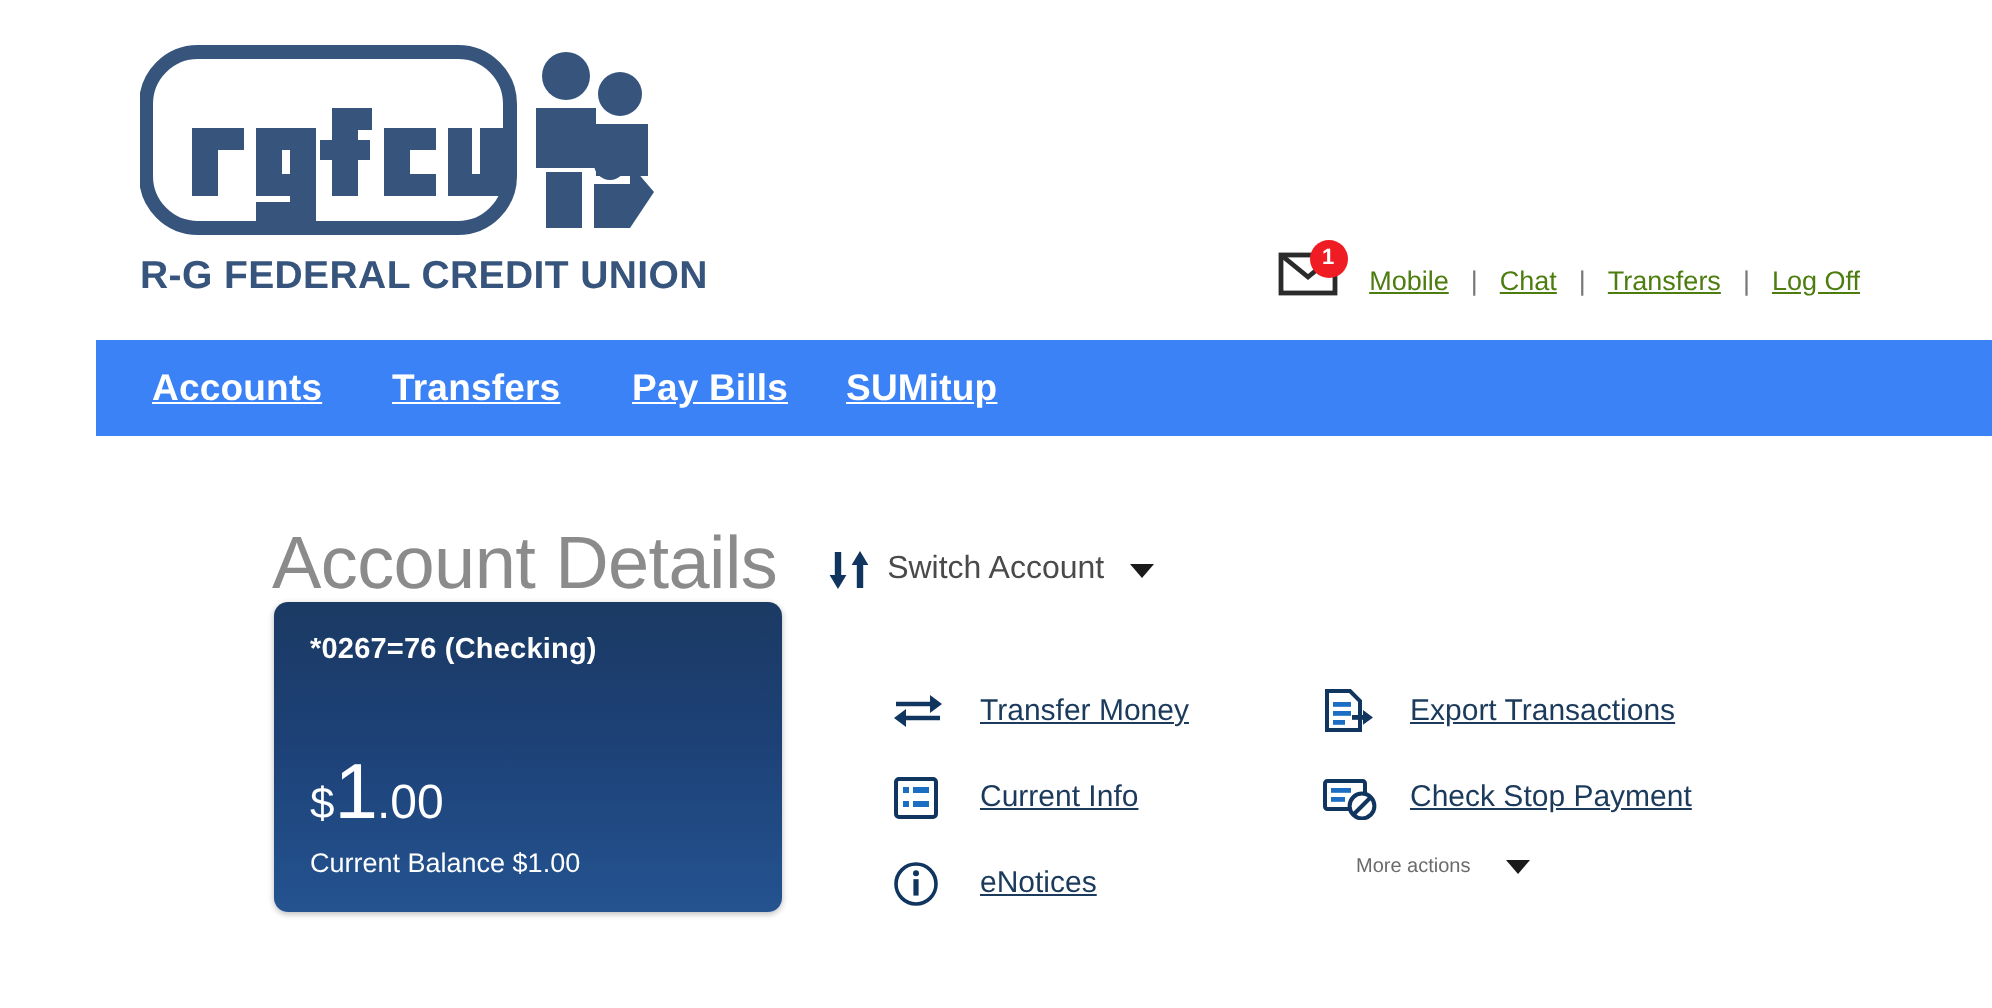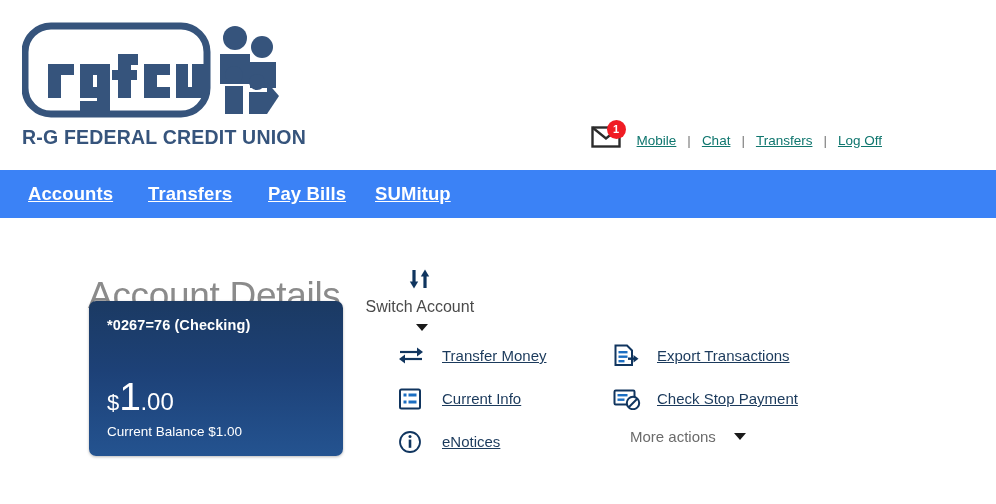--- a/index.html
+++ b/index.html
@@ -2,21 +2,21 @@
 <html><head>
 <meta charset="utf-8">
 <style>
   * { box-sizing: border-box; margin: 0; padding: 0; }
   html, body {
     width: 996px; height: 504px;
     background: #ffffff;
     font-family: "Liberation Sans", sans-serif;
     overflow: hidden;
   }
-  .page { position: relative; width: 896px; height: 504px; background:#fff; }
+  .page { position: relative; width: 896px; height: 504px; background:#fff;margin-left:48px; }
 
   
   .logo-wrap { position:absolute; left:22px; top:20px; width:262px; height:128px; }
   .logo-mark { width:262px; height:100px; }
   .logo-tag {
     font-family: "Liberation Sans", sans-serif;
     font-weight: 700; font-size: 19.5px; letter-spacing: 0.2px;
     color:#36547c; white-space:nowrap; margin-top:2px;
   }
 
@@ -29,21 +29,21 @@
   .mail-icon-box { position:relative; width:34px; height:32px; margin-right:12px; }
   .mail-badge {
     position:absolute; right:-1px; top:-4px;
     width:19px; height:19px; border-radius:50%;
     background:#f01c24; color:#fff;
     font-size:11px; font-weight:700;
     display:flex; align-items:center; justify-content:center;
     line-height:1;
   }
   .util-link {
-    color:#0f766e; text-decoration:underline;
+    color:#4d7c0f; text-decoration:underline;
     font-size:13.5px; padding:0 0px; white-space:nowrap;
   }
   .util-sep { color:#777; padding:0 11px; font-size:13.5px; }
 
   
   .main-nav {
     position:absolute; left:0; top:170px; width:996px; height:48px;
     background:#3b82f6;
     display:flex; align-items:center;
   }
@@ -60,21 +60,21 @@
   .title-row {
     position:absolute; left:88px; top:262px;
     display:flex; align-items:center;
   }
   .page-title {
     font-size:37px; font-weight:400; color:#8b8b8b;
     letter-spacing:-0.3px; line-height:1.1;
   }
   .switch-account {
     display:flex; align-items:center; gap:8px;
-    margin-left:25px; margin-top:6px; cursor:pointer;flex-direction:column;
+    margin-left:25px; margin-top:6px; cursor:pointer;
   }
   .switch-label { font-size:16px; color:#4a4a4a; white-space:nowrap; }
   .caret {
     width:0; height:0;
     border-left:6px solid transparent;
     border-right:6px solid transparent;
     border-top:7px solid #1a1a1a;
     margin-left:5px;
   }
 
@@ -109,21 +109,21 @@
     display:flex; align-items:center; justify-content:flex-start;
   }
   .action-link {
     color:#1b3a5c; font-size:15px; text-decoration:underline;
     white-space:nowrap; margin-left:14px; cursor:pointer;
   }
   .more-actions {
     display:flex; align-items:center;
     margin-left:17px; margin-top:8px; cursor:pointer;
   }
-  .more-label { font-size:15px; color:#6b6b6b; white-space:nowrap; }
+  .more-label { font-size:10px; color:#6b6b6b; white-space:nowrap; }
   .more-caret {
     width:0; height:0;
     border-left:6px solid transparent;
     border-right:6px solid transparent;
     border-top:7px solid #1a1a1a;
     margin-left:18px;
   }
 </style>
 </head>
 <body>

